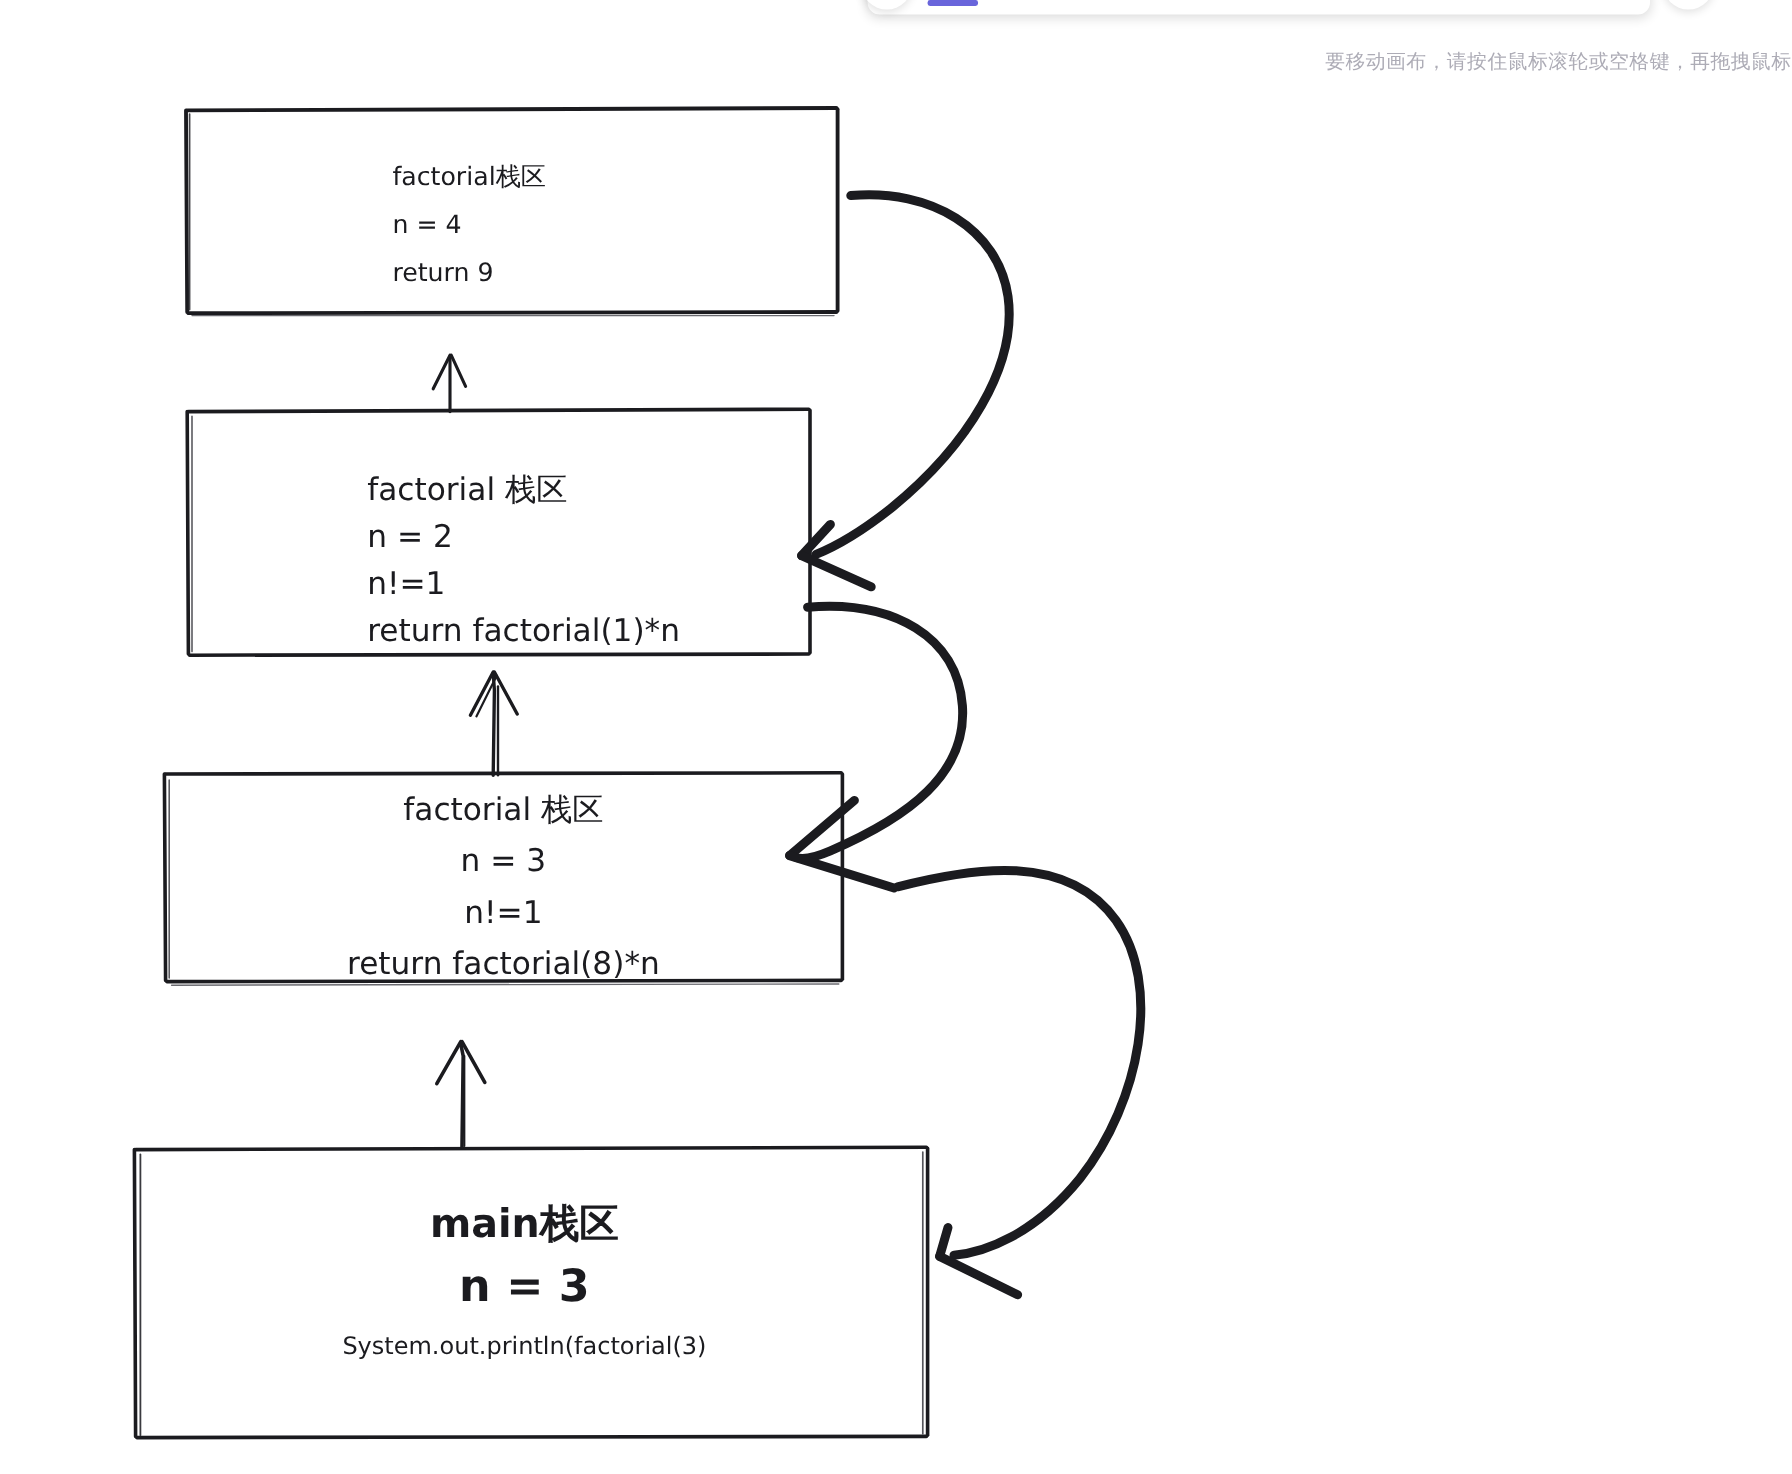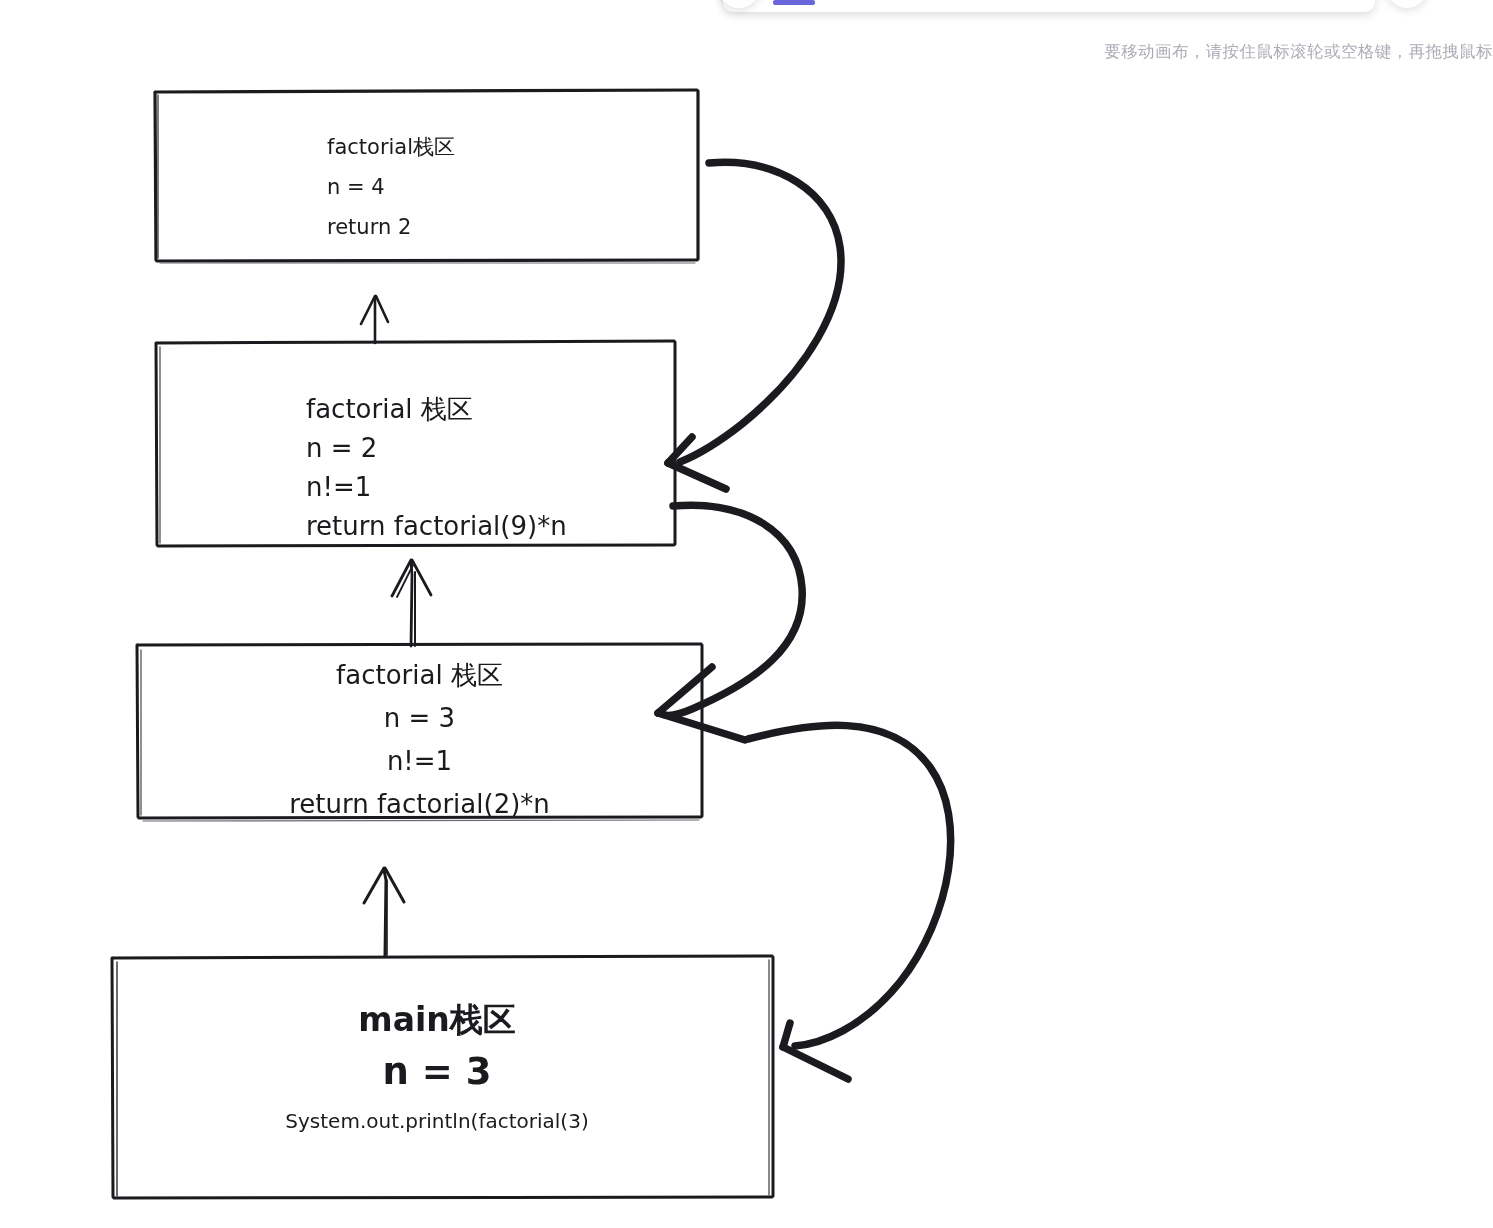--- a/index.html
+++ b/index.html
@@ -198,39 +198,39 @@
         <path d="M783,1047 L848,1079"></path>
       </g>
 
     </g>
   </svg>
 
   <div class="frame-box" style="left:155px; top:91px; width:544px; height:170px;">
     <div class="box-text txt-left" id="box1-text">
       <span class="ln">factorial栈区</span>
       <span class="ln">n = 4</span>
-      <span class="ln">return 2</span>
+      <span class="ln">return 9</span>
     </div>
   </div>
 
   <div class="frame-box" style="left:156px; top:342px; width:519px; height:204px;">
     <div class="box-text txt-left" id="box2-text">
       <span class="ln">factorial 栈区</span>
       <span class="ln">n = 2</span>
       <span class="ln">n!=1</span>
-      <span class="ln">return factorial(9)*n</span>
+      <span class="ln">return factorial(1)*n</span>
     </div>
   </div>
 
   <div class="frame-box" style="left:137px; top:644px; width:565px; height:174px;">
     <div class="box-text txt-center" id="box3-text">
       <span class="ln">factorial 栈区</span>
       <span class="ln">n = 3</span>
       <span class="ln">n!=1</span>
-      <span class="ln">return factorial(2)*n</span>
+      <span class="ln">return factorial(8)*n</span>
     </div>
   </div>
 
   <div class="frame-box" style="left:112px; top:957px; width:650px; height:241px;">
     <div class="box-text txt-center" id="box4-text">
       <span class="ln" id="main-title">main栈区</span>
       <span class="ln" id="main-n">n = 3</span>
       <span class="ln" id="main-println">System.out.println(factorial(3)</span>
     </div>
   </div>

